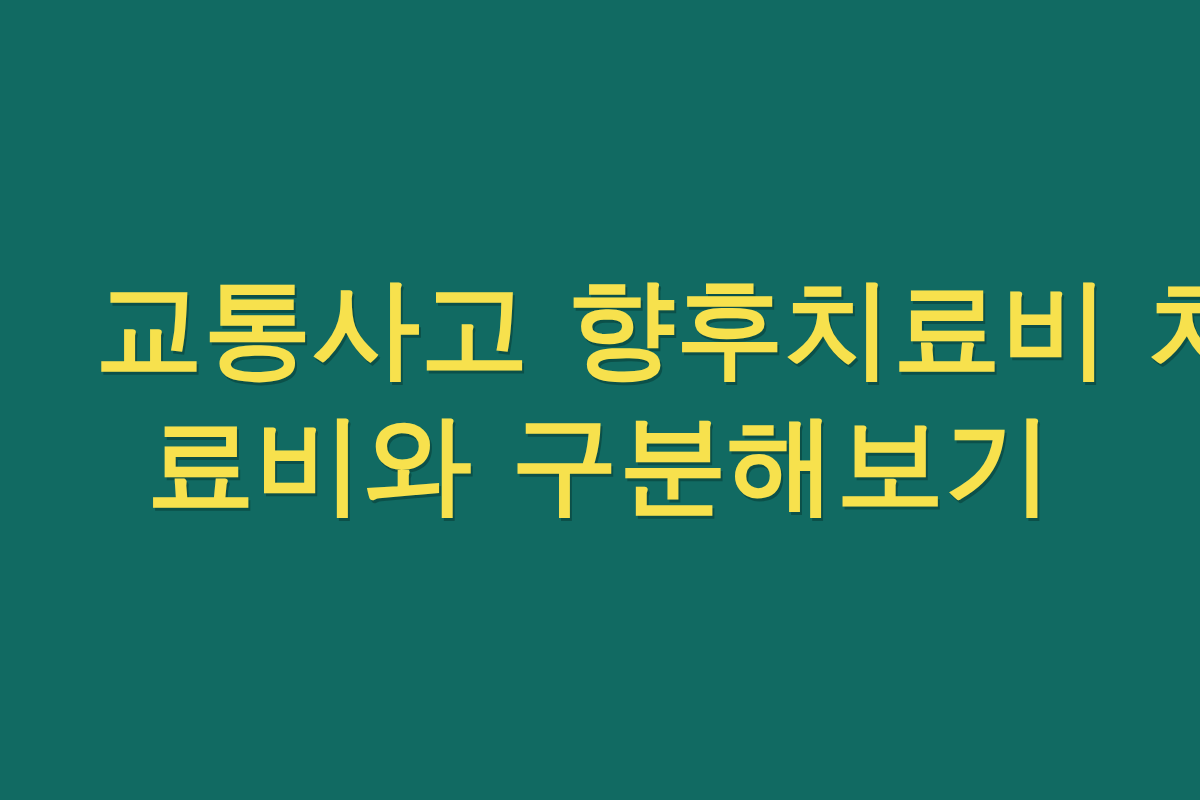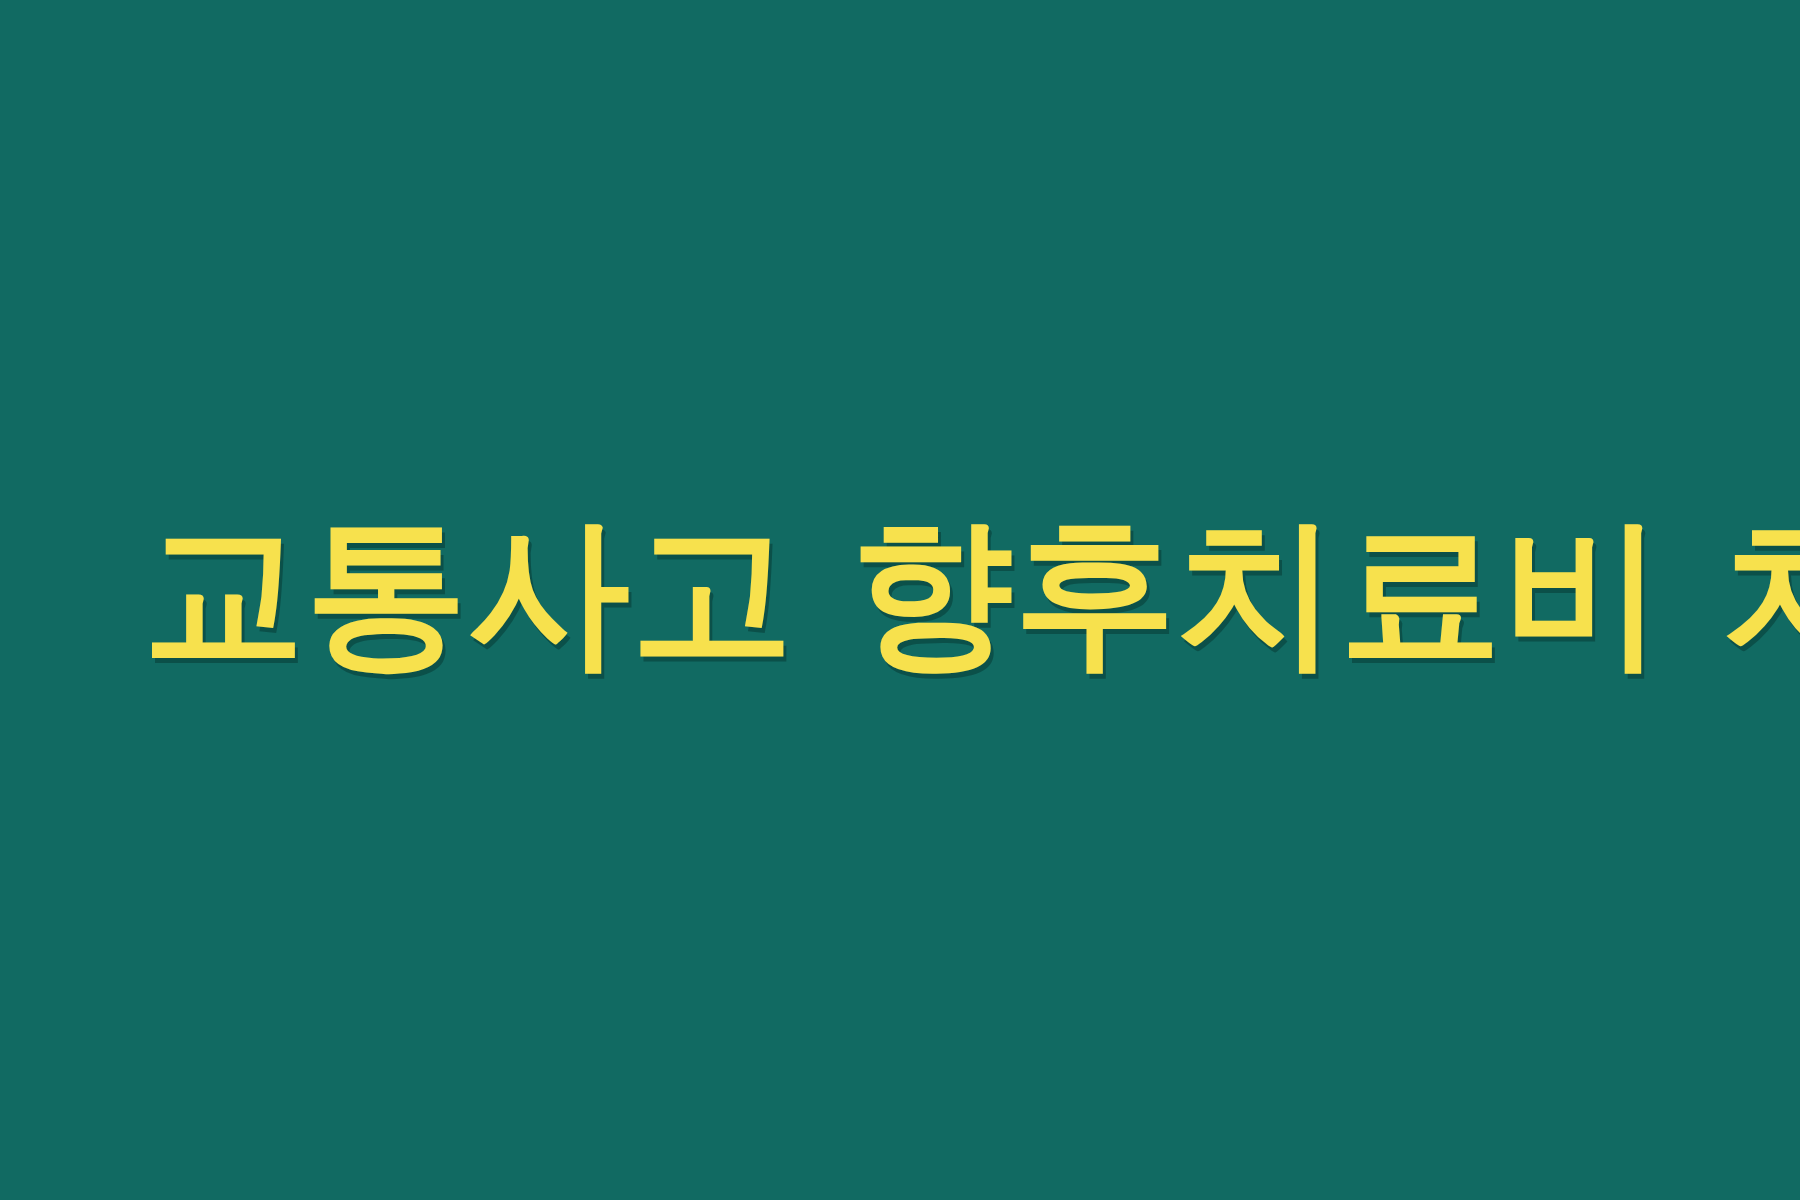--- a/index.html
+++ b/index.html
@@ -48,16 +48,17 @@
 </style>
 </head>
 <body>
 
 <div id="banner">
 
   <div id="headline-block">
 
     <span class="headline-line">교통사고 향후치료비 치</span>
 
+    <span class="headline-line">료비와 구분해보기</span>
 
   </div>
 
 </div>
 
 </body></html>

